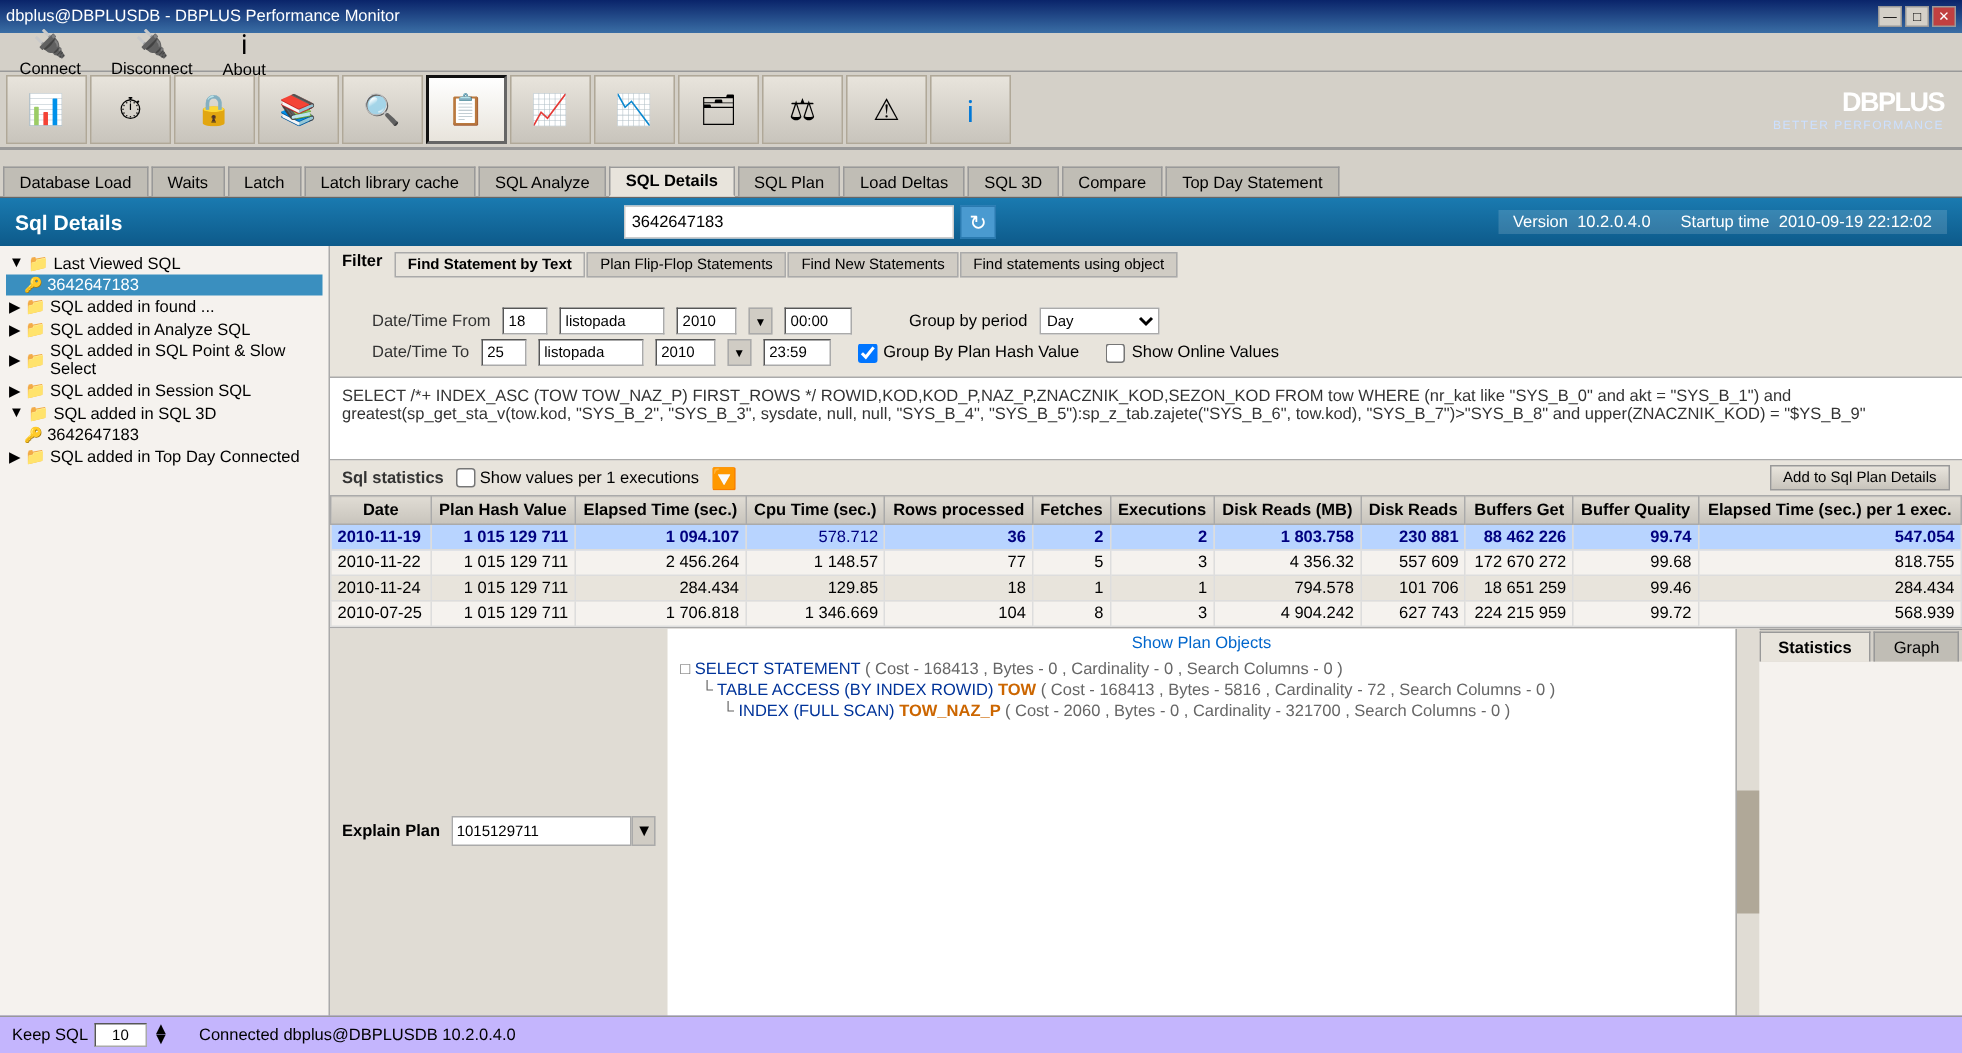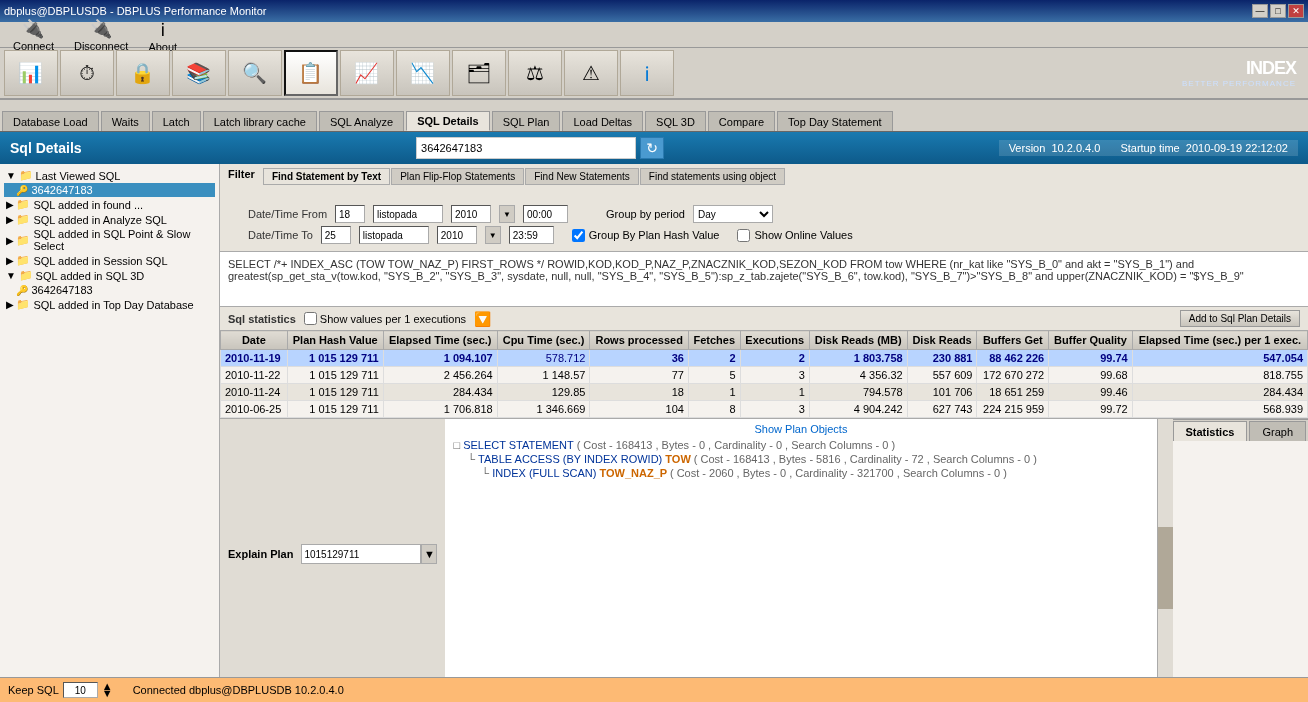--- a/index.html
+++ b/index.html
@@ -148,21 +148,21 @@
     .folder-icon { color: #f0c040; }
     .tree-indent { padding-left: 12px; }
 
     
     #status-bar {
       position: absolute;
       bottom: 0;
       left: 0;
       right: 0;
       height: 22px;
-      background: #fdba74;
+      background: #c4b5fd;
       border-top: 1px solid #999;
       display: flex;
       align-items: center;
       padding: 12px 8px;
       font-size: 10px;
     }
     #keep-sql { display: flex; align-items: center; gap: 4px; }
     #keep-sql input { width: 35px; height: 16px; font-size: 10px; border: 1px inset #aaa; text-align: center; }
 
     
@@ -430,21 +430,21 @@
     <span class="toolbar-icon">⚖</span>
   </button>
   <button class="toolbar-btn">
     <span class="toolbar-icon">⚠</span>
   </button>
   <button class="toolbar-btn">
     <span class="toolbar-icon" style="color:#0078d7;">ℹ</span>
   </button>
   <div style="flex:1;"></div>
   <div style="display:flex;flex-direction:column;align-items:flex-end;padding-right:8px;">
-    <span class="dbplus-logo">INDEX</span>
+    <span class="dbplus-logo">DBPLUS</span>
     <span class="dbplus-sub">BETTER PERFORMANCE</span>
   </div>
 </div>
 
 <div id="tab-bar">
   <div class="tab">Database Load</div>
   <div class="tab">Waits</div>
   <div class="tab">Latch</div>
   <div class="tab">Latch library cache</div>
   <div class="tab">SQL Analyze</div>
@@ -505,21 +505,21 @@
       <span class="folder-icon">📁</span>
       <span>SQL added in SQL 3D</span>
     </div>
     <div class="tree-item tree-indent">
       <span class="tree-icon">🔑</span>
       <span>3642647183</span>
     </div>
     <div class="tree-item">
       <span class="tree-icon">▶</span>
       <span class="folder-icon">📁</span>
-      <span>SQL added in Top Day Database</span>
+      <span>SQL added in Top Day Connected</span>
     </div>
   </div>
 
   <div id="content">
 
     <div id="filter-bar">
       <div style="display:flex; align-items:flex-start; gap:4px;">
         <span style="font-weight:bold;padding-right:4px;">Filter</span>
         <div class="filter-tabs">
           <div class="filter-tab active">Find Statement by Text</div>
@@ -627,21 +627,21 @@
                 <td>18</td>
                 <td>1</td>
                 <td>1</td>
                 <td>794.578</td>
                 <td>101 706</td>
                 <td>18 651 259</td>
                 <td>99.46</td>
                 <td>284.434</td>
               </tr>
               <tr class="row-normal">
-                <td>2010-06-25</td>
+                <td>2010-07-25</td>
                 <td>1 015 129 711</td>
                 <td>1 706.818</td>
                 <td>1 346.669</td>
                 <td>104</td>
                 <td>8</td>
                 <td>3</td>
                 <td>4 904.242</td>
                 <td>627 743</td>
                 <td>224 215 959</td>
                 <td>99.72</td>

